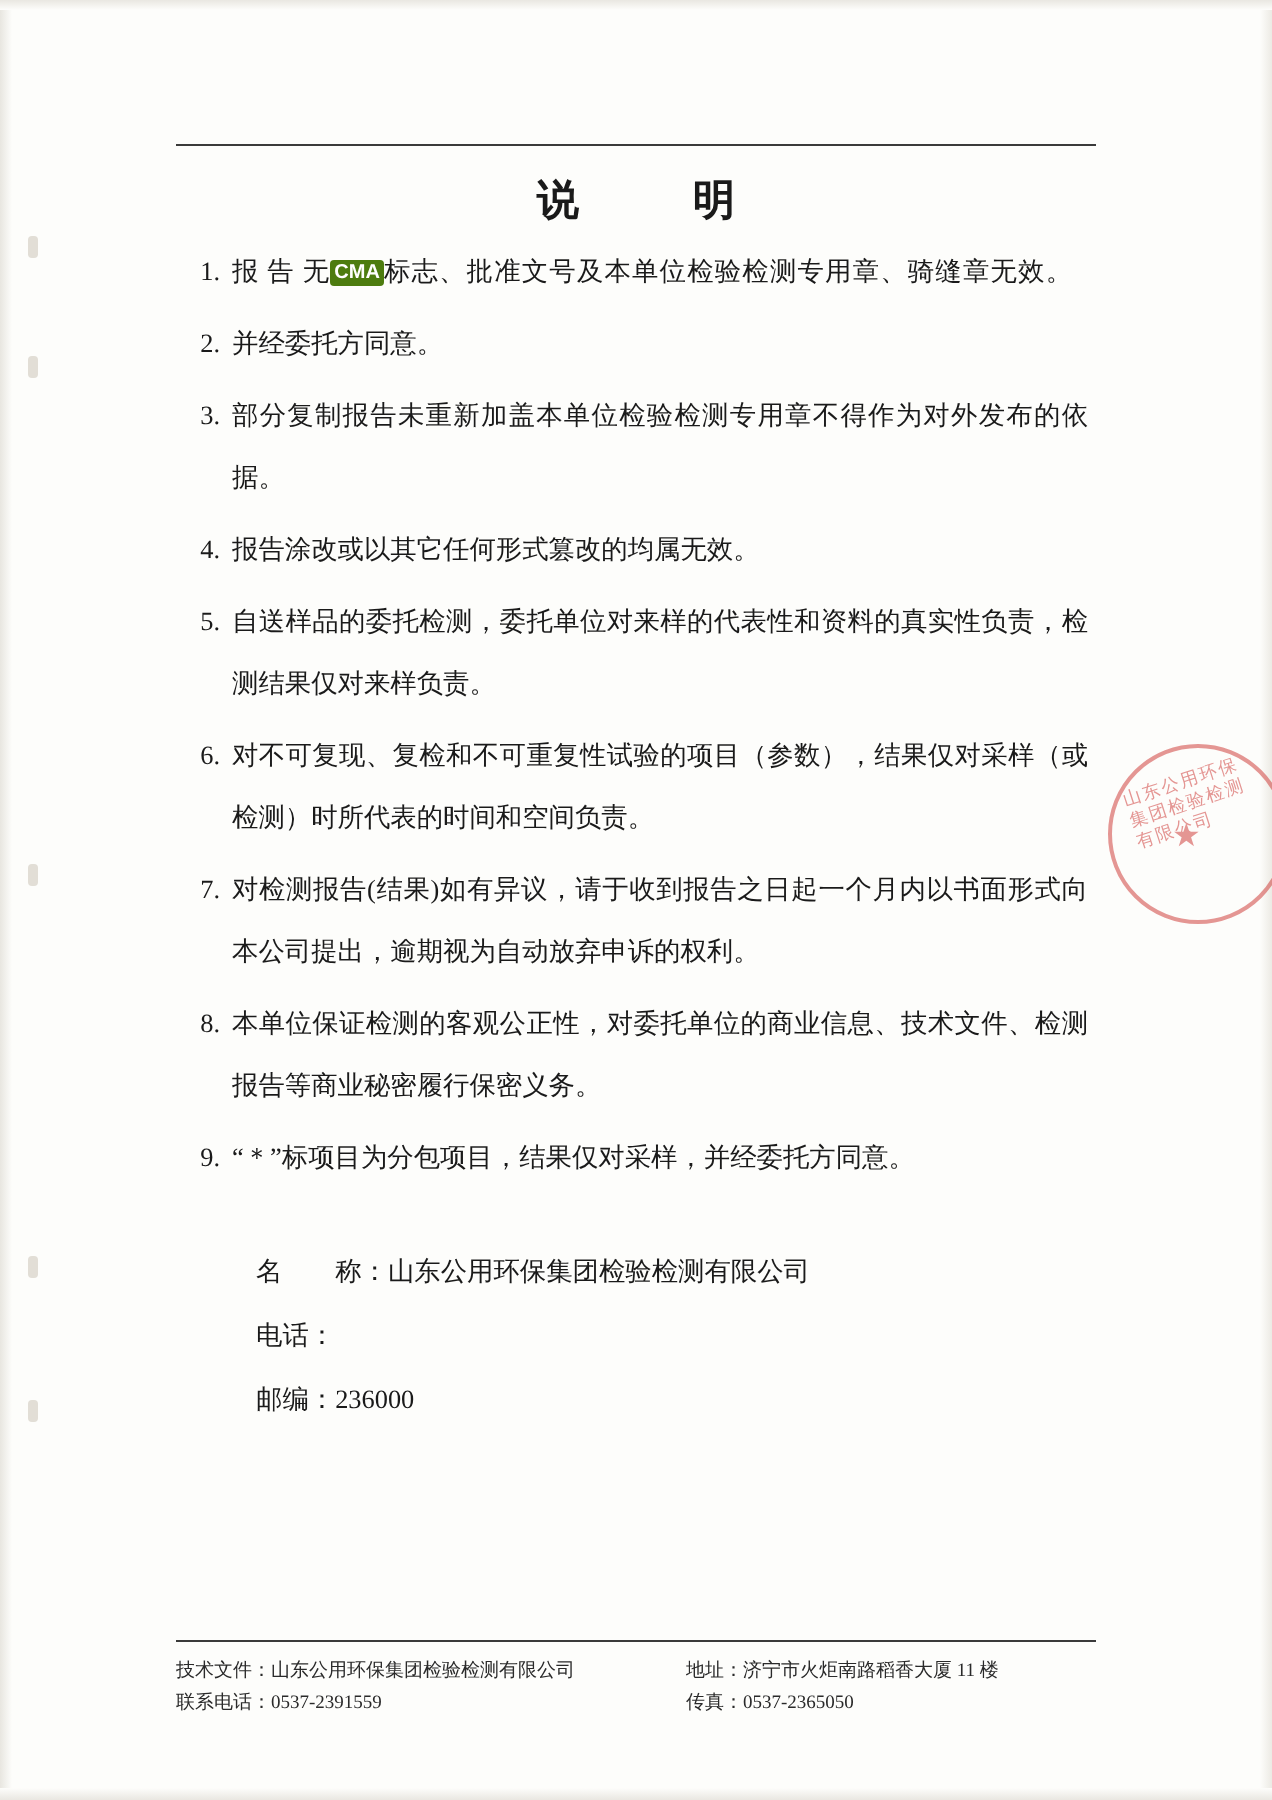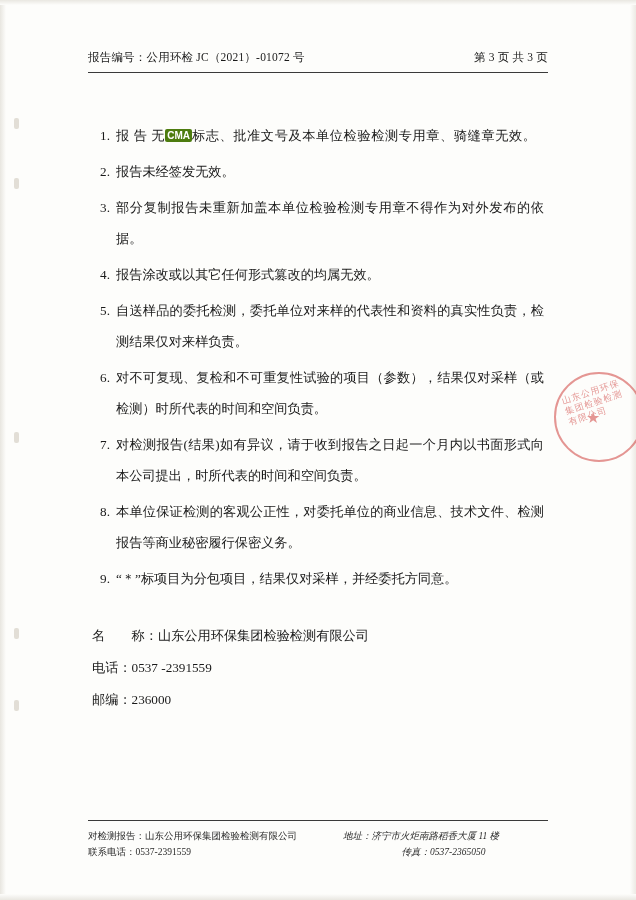--- a/index.html
+++ b/index.html
@@ -146,20 +146,21 @@
     font-size: 13.2px;
     line-height: 32px;
   }
   .c-row {
     display: flex;
     align-items: baseline;
   }
   .c-label {
     flex: 0 0 auto;
     white-space: nowrap;
+    margin-left: 36px;
   }
   .c-val {
     white-space: nowrap;
   }
   .c-extra {
     margin-left: 46px;
     white-space: nowrap;
   }
 
   .footer {
@@ -168,22 +169,22 @@
     top: 828px;
     width: 460px;
     font-size: 9.5px;
     color: #2a2a2a;
     line-height: 16px;
   }
   .f-row {
     display: flex;
   }
   .f-left { flex: 0 0 255px; }
-  .f-right { flex: 1 1 auto; font-style: italic; }
-  .f-row.second .f-right { text-align: center; padding-right: 4px;}
+  .f-right { flex: 1 1 auto; }
+  .f-row.second .f-right { text-align: left; padding-right: 4px;}
 
   
   .seal {
     position: absolute;
     right: -8px;
     top: 372px;
     width: 86px;
     height: 86px;
     border: 2.2px solid #d0423f;
     border-radius: 50%;
@@ -218,37 +219,34 @@
   <div class="edge-right"></div>
   <div class="edge-top"></div>
   <div class="edge-bottom"></div>
 
   <div class="punch" style="top:118px"></div>
   <div class="punch" style="top:178px"></div>
   <div class="punch" style="top:432px"></div>
   <div class="punch" style="top:628px"></div>
   <div class="punch" style="top:700px"></div>
 
-  <div class="header">
-    <span class="report-no">报告编号：公用环检 JC（2021）-01072 号</span>
-    <span class="pages">第 3 页 共 3 页</span>
-  </div>
   <div class="rule top"></div>
 
+  <div class="doc-title">说　明</div>
 
   <div class="body-list">
 
     <div class="item">
       <span class="num">1.</span>
       <span class="txt spaced"><span>报 告 无</span><span class="cma">CMA</span><span>标志、批准文号及本单位检验检测专用章、骑缝章无效。</span></span>
     </div>
 
     <div class="item">
       <span class="num">2.</span>
-      <span class="txt">报告未经签发无效。</span>
+      <span class="txt">并经委托方同意。</span>
     </div>
 
     <div class="item">
       <span class="num">3.</span>
       <span class="txt">部分复制报告未重新加盖本单位检验检测专用章不得作为对外发布的依据。</span>
     </div>
 
     <div class="item">
       <span class="num">4.</span>
       <span class="txt">报告涂改或以其它任何形式篡改的均属无效。</span>
@@ -259,21 +257,21 @@
       <span class="txt">自送样品的委托检测，委托单位对来样的代表性和资料的真实性负责，检测结果仅对来样负责。</span>
     </div>
 
     <div class="item">
       <span class="num">6.</span>
       <span class="txt">对不可复现、复检和不可重复性试验的项目（参数），结果仅对采样（或检测）时所代表的时间和空间负责。</span>
     </div>
 
     <div class="item">
       <span class="num">7.</span>
-      <span class="txt">对检测报告(结果)如有异议，请于收到报告之日起一个月内以书面形式向本公司提出，时所代表的时间和空间负责。</span>
+      <span class="txt">对检测报告(结果)如有异议，请于收到报告之日起一个月内以书面形式向本公司提出，逾期视为自动放弃申诉的权利。</span>
     </div>
 
     <div class="item">
       <span class="num">8.</span>
       <span class="txt">本单位保证检测的客观公正性，对委托单位的商业信息、技术文件、检测报告等商业秘密履行保密义务。</span>
     </div>
 
     <div class="item">
       <span class="num">9.</span>
       <span class="txt">“＊”标项目为分包项目，结果仅对采样，并经委托方同意。</span>
@@ -281,39 +279,38 @@
 
   </div>
 
   <div class="contact">
     <div class="c-row">
       <span class="c-label">名　　称：</span>
       <span class="c-val">山东公用环保集团检验检测有限公司</span>
     </div>
     <div class="c-row">
       <span class="c-label">电话：</span>
-      <span class="c-val">0537 -2391559</span>
     </div>
     <div class="c-row">
       <span class="c-label">邮编：</span>
       <span class="c-val">236000</span>
     </div>
   </div>
 
   <div class="seal">
     <div class="seal-text">山东公用环保集团检验检测有限公司</div>
     <div class="star">★</div>
   </div>
 
   <div class="rule bottom"></div>
 
   <div class="footer">
     <div class="f-row first">
       <div class="f-left">
-        <span>对检测报告：</span><span>山东公用环保集团检验检测有限公司</span>
+        <span>技术文件：</span><span>山东公用环保集团检验检测有限公司</span>
       </div>
       <div class="f-right">
         <span>地址：</span><span>济宁市火炬南路稻香大厦 11 楼</span>
       </div>
     </div>
     <div class="f-row second">
       <div class="f-left">
         <span>联系电话：</span><span>0537-2391559</span>
       </div>
       <div class="f-right">

